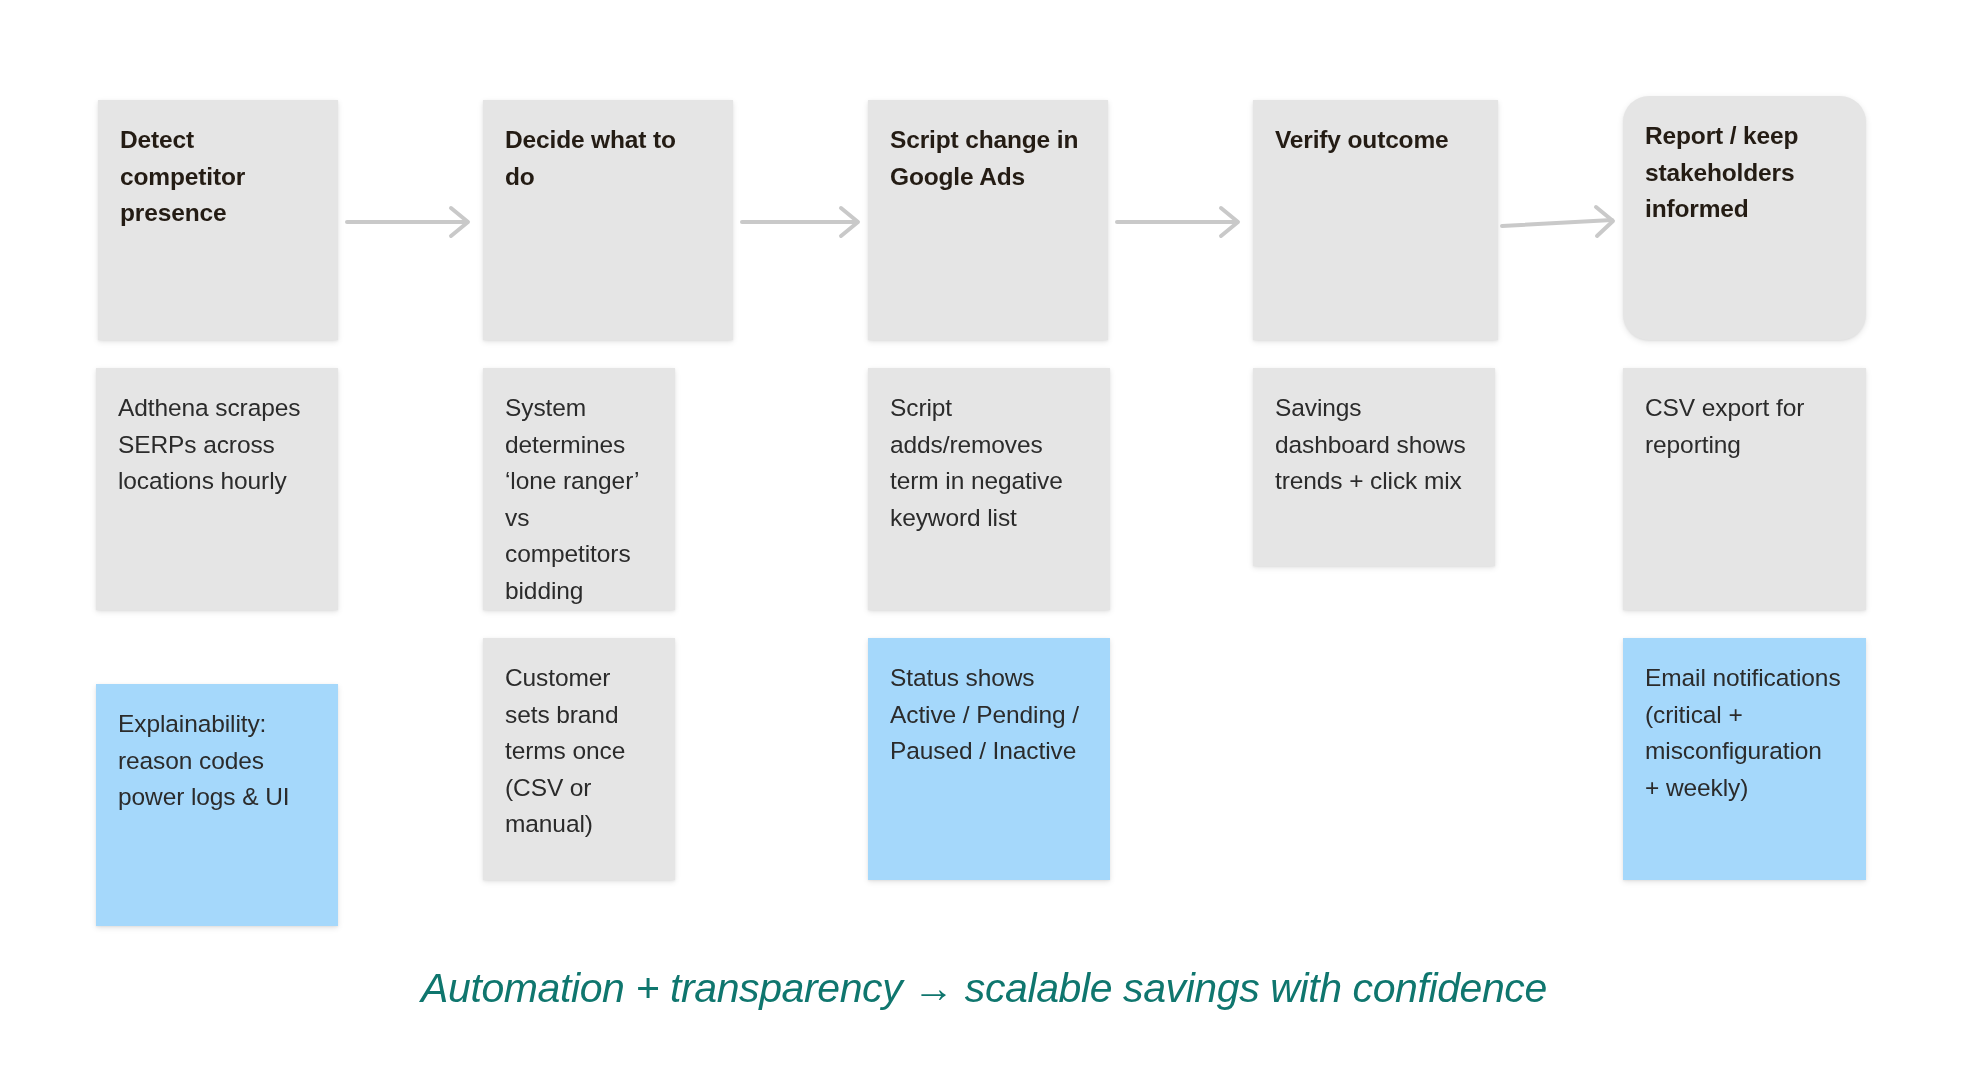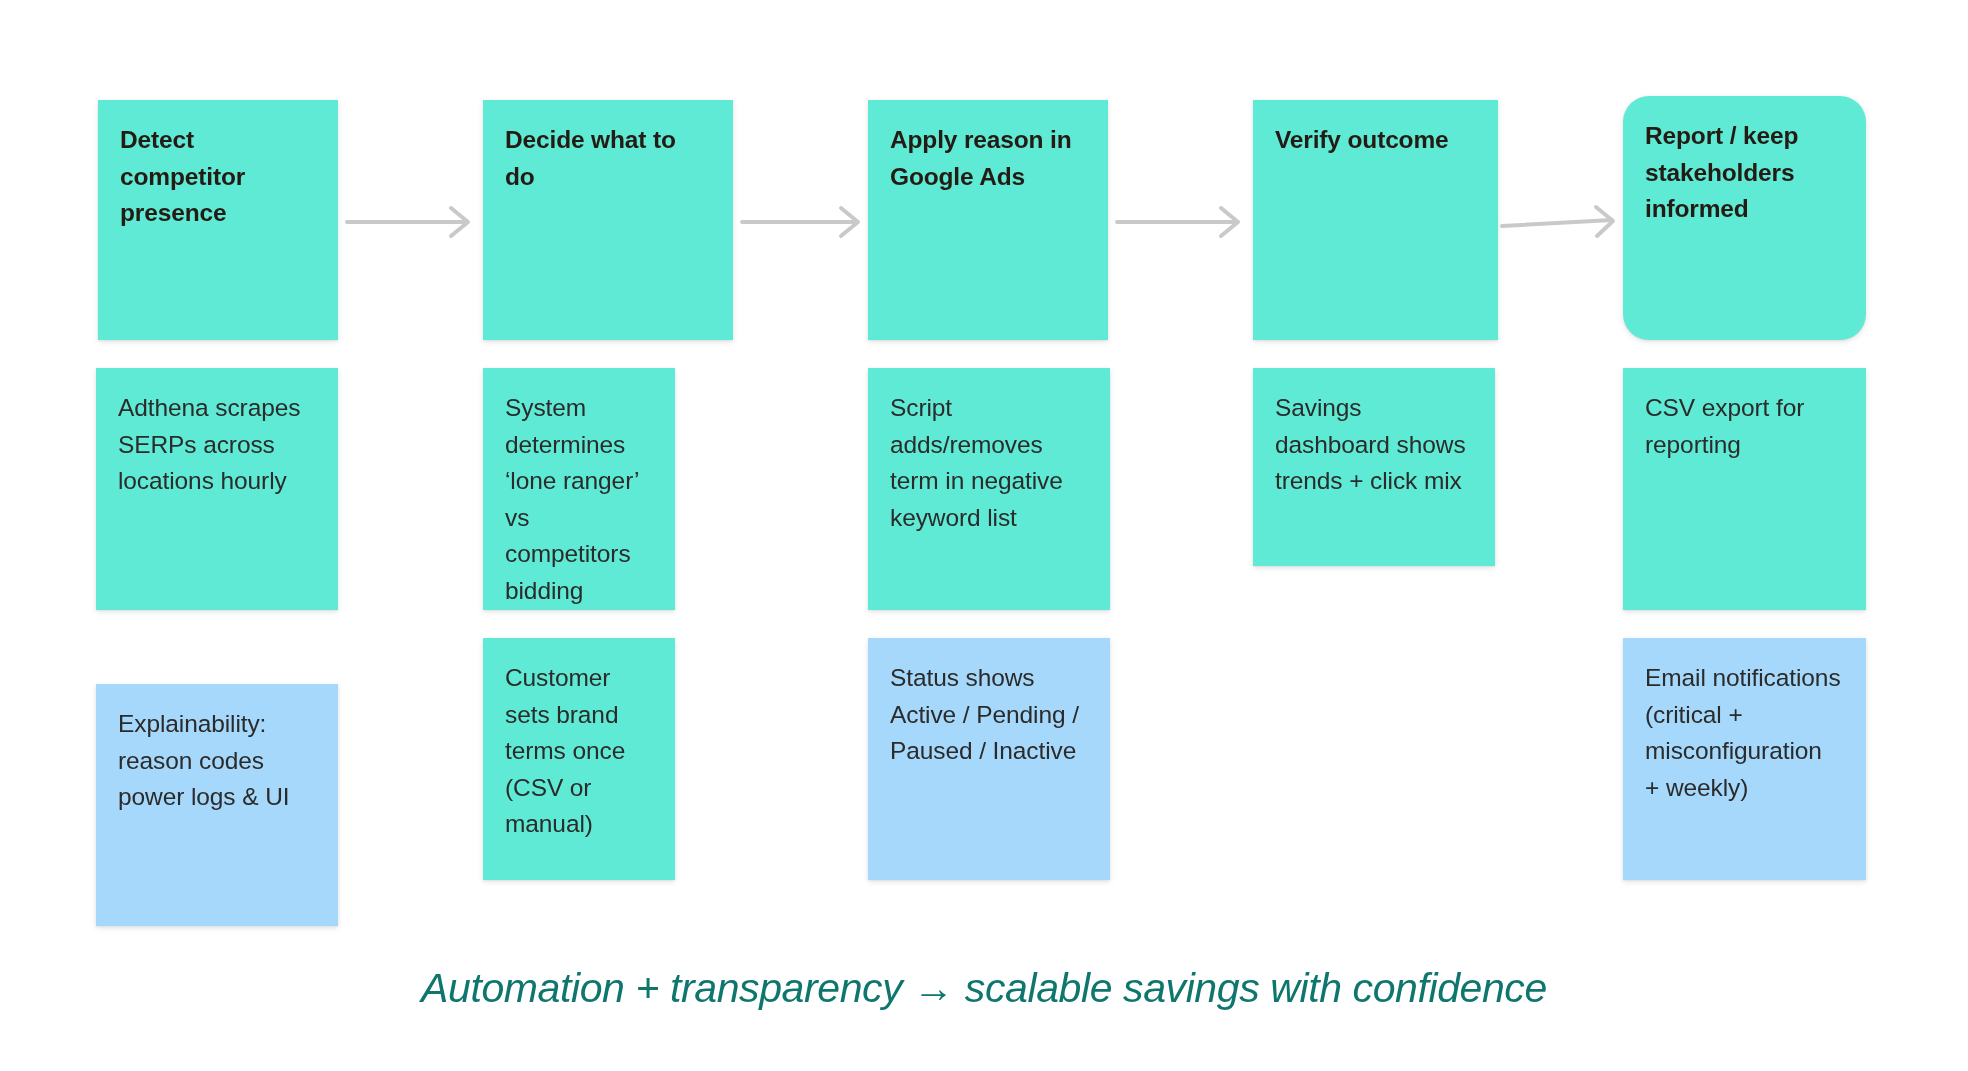--- a/index.html
+++ b/index.html
@@ -21,21 +21,21 @@
     background: #ffffff;
   }
   .card {
     position: absolute;
     box-sizing: border-box;
     box-shadow: 0 2px 6px rgba(0,0,0,0.10), 0 1px 2px rgba(0,0,0,0.06);
     padding: 22px 24px 18px 22px;
     color: #241c14;
     overflow: hidden;
   }
-  .card.orange { background: #5eead4; }
+  .card.orange { background: #e5e5e5; }
   .card.blue   { background: #a5d8fb; }
 
   .card-title {
     font-size: 24.5px;
     font-weight: 700;
     line-height: 36.5px;
     letter-spacing: -0.15px;
     color: #241c14;
     white-space: pre-line;
   }
@@ -74,21 +74,21 @@
 
   <div class="card orange" style="left:98px; top:100px; width:240px; height:240px;">
     <div class="card-title">Detect competitor presence</div>
   </div>
 
   <div class="card orange" style="left:483px; top:100px; width:250px; height:240px;">
     <div class="card-title">Decide what to do</div>
   </div>
 
   <div class="card orange" style="left:868px; top:100px; width:240px; height:240px;">
-    <div class="card-title">Apply reason in Google Ads</div>
+    <div class="card-title">Script change in Google Ads</div>
   </div>
 
   <div class="card orange" style="left:1253px; top:100px; width:245px; height:240px;">
     <div class="card-title">Verify outcome</div>
   </div>
 
   <div class="card orange" style="left:1623px; top:96px; width:243px; height:244px;border-radius:26px;">
     <div class="card-title">Report / keep stakeholders informed</div>
   </div>
 

